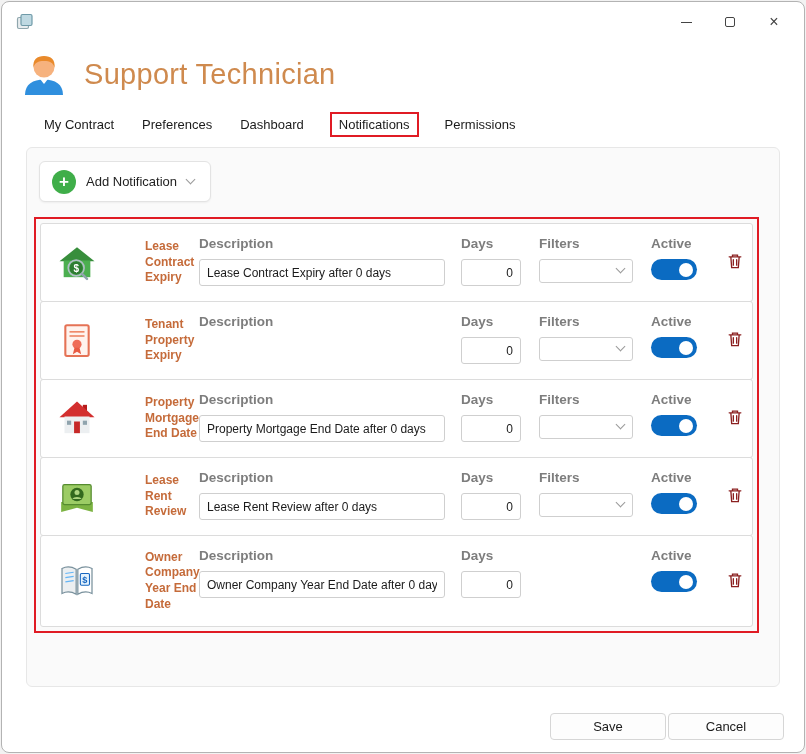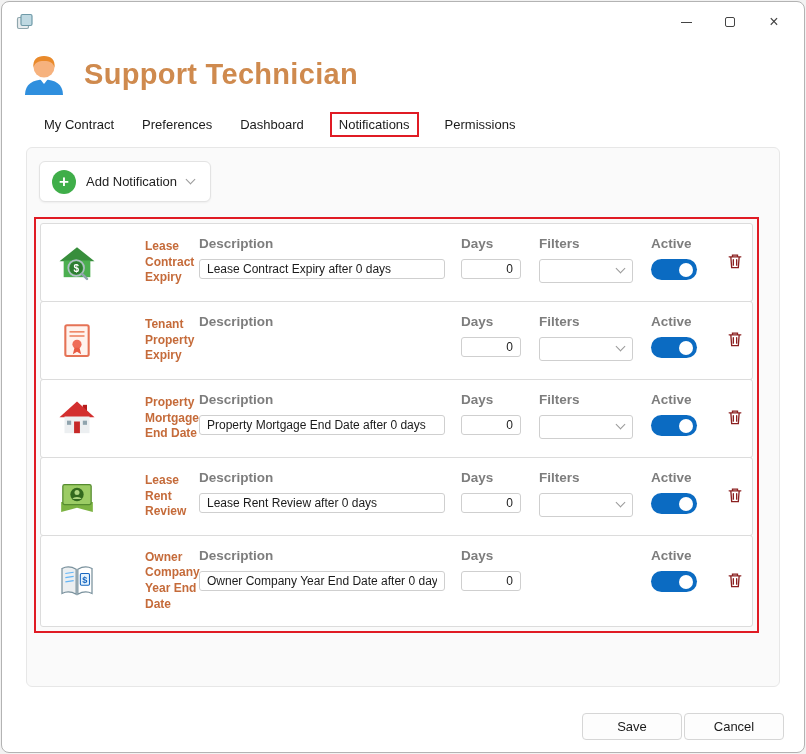--- a/index.html
+++ b/index.html
@@ -35,21 +35,21 @@
   .max-glyph { display: inline-block; width: 10px; height: 10px; border: 1px solid #444; border-radius: 2px; }
   .close-glyph { font-size: 16px; line-height: 1; color: #444; }
 
   
   .header {
     display: flex; align-items: center; gap: 16px;
     padding: 8px 0 4px 18px;
   }
   .avatar { width: 48px; height: 48px; }
   .page-title {
-    font-size: 29px; font-weight: 700; letter-spacing: 0.3px;
+    font-size: 29px; font-weight: 400; letter-spacing: 0.3px;
     color: #cf8a4e;
   }
 
   
   .tabs {
     display: flex; align-items: center;
     padding: 10px 0 6px 40px;
     gap: 24px;
     font-size: 13px; color: #1b1b1b;
   }
@@ -115,21 +115,21 @@
   .nicon { width: 40px; height: 40px; }
   .name-cell { display: flex; align-items: center; }
   .nname {
     font-size: 12px; font-weight: bold; color: #c56b3a;
     line-height: 1.3;
     margin-left: 32px;
   }
   .field-cell { display: flex; flex-direction: column; padding-top: 12px; gap: 8px; }
   .colhead { font-size: 13.5px; color: #7d7d7d; font-weight: bold; }
   .txt-input {
-    height: 20px; border: 1px solid #cfcfcf; border-radius: 3px;
+    height: 27px; border: 1px solid #cfcfcf; border-radius: 3px;
     font-family: "Liberation Sans", sans-serif;
     font-size: 12px; color: #1b1b1b; padding: 0 7px;
     background: #fff; outline: none;
   }
   .desc-input { width: 246px; }
   .days-input { width: 60px; text-align: right; }
   .select-box {
     width: 94px; height: 24px; border: 1px solid #cfcfcf; border-radius: 3px;
     background: #fff; position: relative; cursor: default;
   }
@@ -145,21 +145,21 @@
   }
   .trash-cell { display: flex; align-items: center; justify-content: center; }
   .trash-btn { background: transparent; border: none; cursor: default; padding: 2px; }
 
   
   .footer {
     position: absolute; bottom: 12px; right: 20px;
     display: flex; gap: 2px;
   }
   .footer-btn {
-    width: 100px; height: 27px;
+    width: 116px; height: 27px;
     background: #fdfdfd;
     border: 1px solid #d6d6d6;
     border-radius: 4px;
     font-family: "Liberation Sans", sans-serif;
     font-size: 13px; color: #1b1b1b;
     cursor: default;
   }
 </style>
 </head>
 <body>

